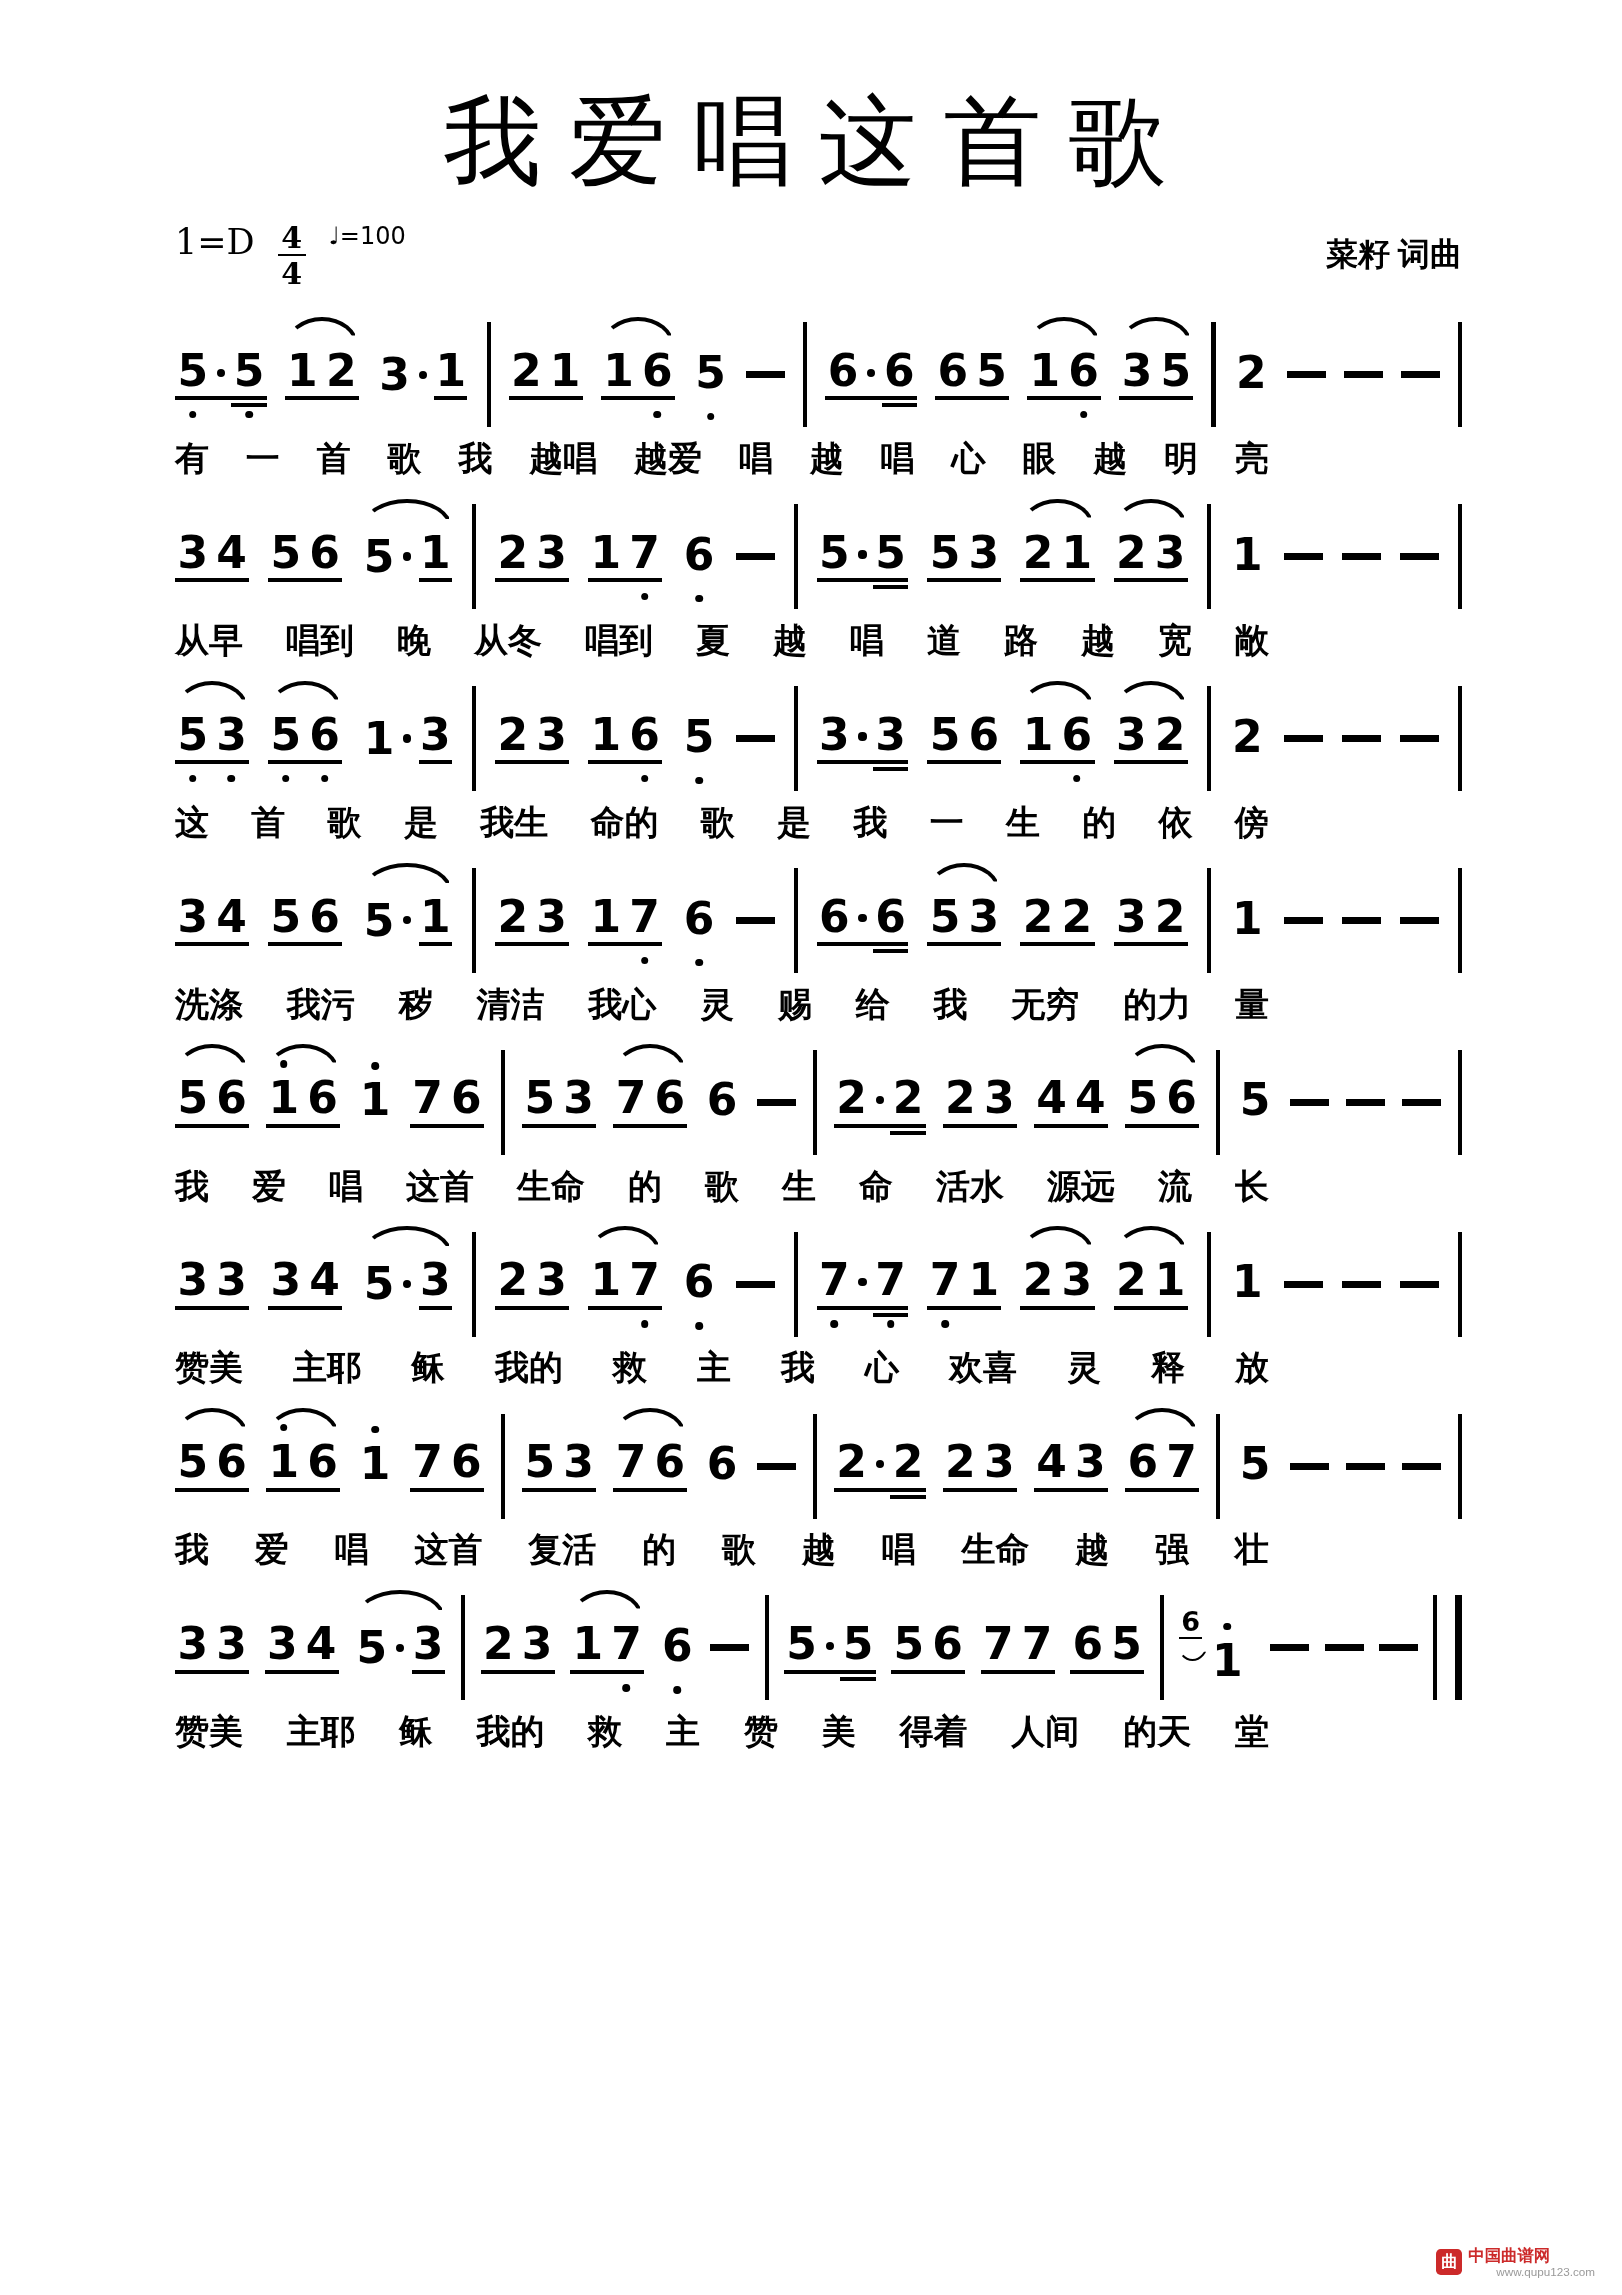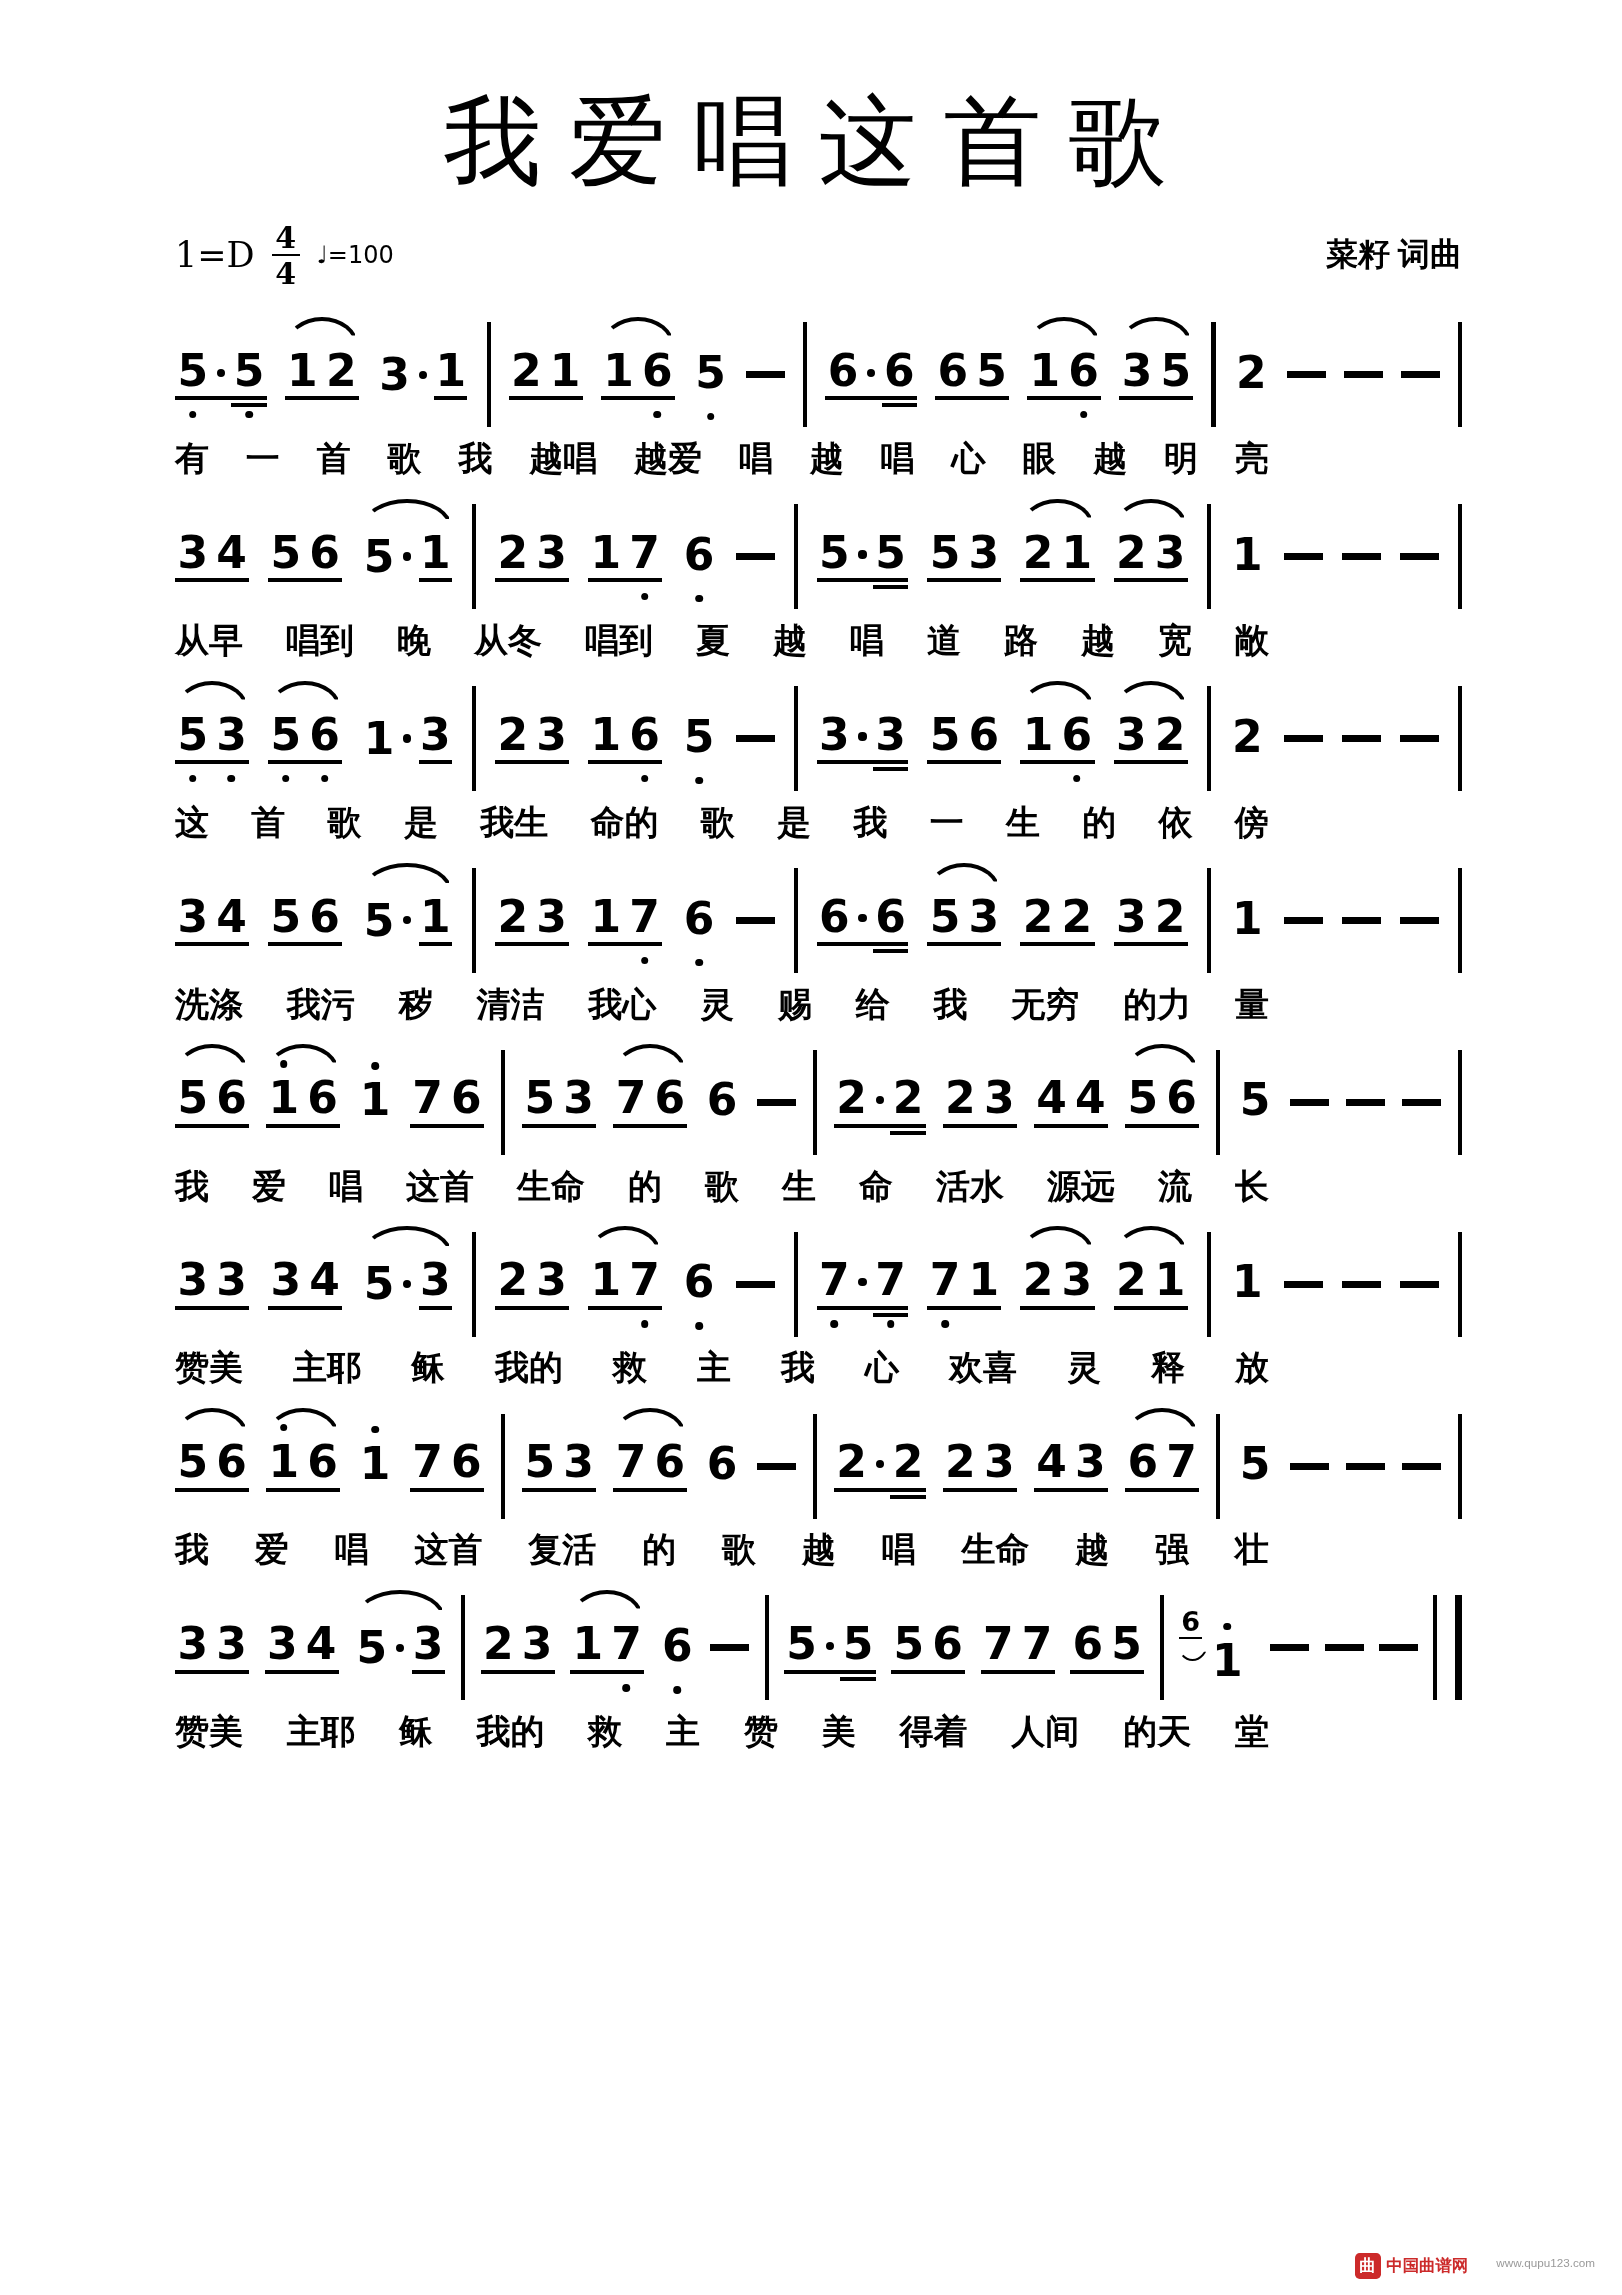--- a/index.html
+++ b/index.html
@@ -8,21 +8,21 @@
     font-family:"Liberation Sans",sans-serif;color:#000;overflow:hidden;
   }
   .content{padding:88px 161px 0 175px;}
   .title{
     text-align:center;
     font-family:"DejaVu Serif","Liberation Serif",serif;
     font-size:98px;font-weight:400;letter-spacing:27px;line-height:1.1;
     white-space:nowrap;
   }
   .meta{display:flex;justify-content:space-between;align-items:center;margin-top:26px;}
-  .meta-left{display:flex;align-items:center;gap:17px;font-family:"DejaVu Serif","Liberation Serif",serif;}
+  .meta-left{display:flex;align-items:flex-start;gap:23px;font-family:"DejaVu Serif","Liberation Serif",serif;}
   .key{font-size:35px;}
   .ts{display:inline-flex;flex-direction:column;align-items:center;font-weight:700;font-size:30px;line-height:1.05;font-family:"DejaVu Serif",serif;}
   .ts .top{border-bottom:2.9px solid #000;padding:0 3.5px 1.2px;}
   .ts .bot{padding-top:1.2px;}
   .tempo{font-size:24px;font-family:"DejaVu Sans",sans-serif;}
   .credit{font-size:32px;font-weight:600;font-family:Liberation Serif, serif;}
   #score{margin-top:27px;}
   .system{margin-top:20px;}
   .notes-row{
     display:flex;justify-content:space-between;align-items:center;height:117px;
@@ -51,21 +51,21 @@
     border:2.9px solid transparent;border-bottom:2.9px solid #000;
     border-radius:0 0 50% 50%/0 0 100% 100%;
   }
   .gmain{position:absolute;bottom:0;left:33px;font-size:44px;line-height:1;}
   .lyrics-row{
     display:flex;justify-content:space-between;margin-top:5.8px;padding-right:193px;
     font-size:34px;font-weight:600;line-height:1.15;white-space:nowrap;
   }
   .watermark{position:absolute;right:28px;bottom:16.4px;display:flex;align-items:center;gap:5.8px;}
   .wm-logo{width:26px;height:26px;border-radius:4.7px;display:flex;align-items:center;justify-content:center;color:#fff;font-size:16.4px;font-weight:700;}
-  .wm-col{display:flex;flex-direction:row;line-height:1.15;}
+  .wm-col{display:flex;flex-direction:column;line-height:1.15;}
   .wm-site{font-size:16.4px;font-weight:700;}
   .wm-url{font-size:11.7px;}
 </style>
 </head>
 <body>
 
 <div class="content">
   <div class="title">我爱唱这首歌</div>
 
   <div class="meta">

